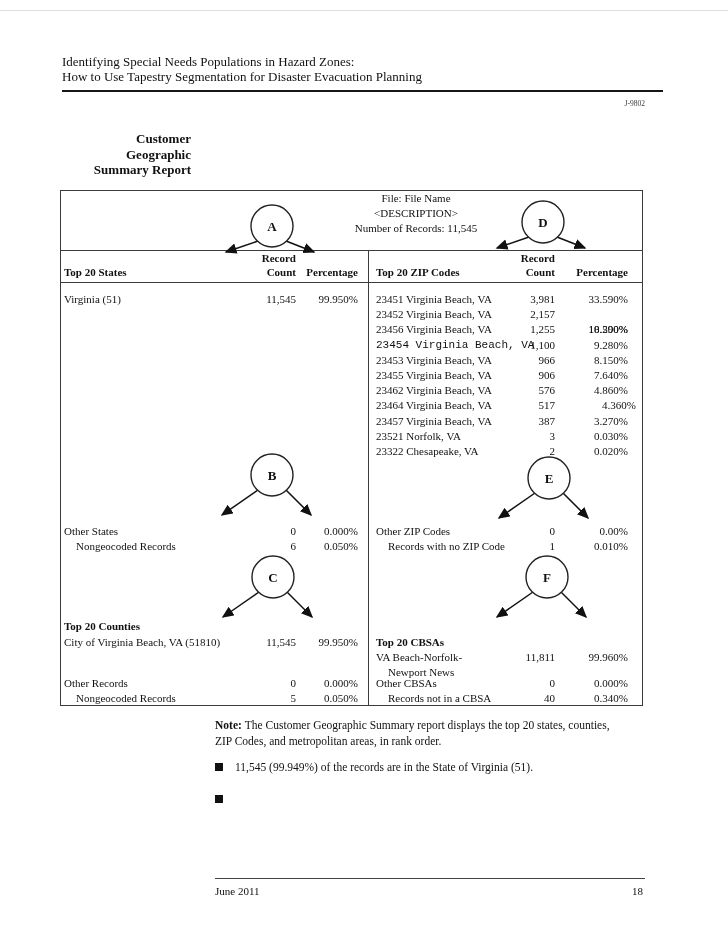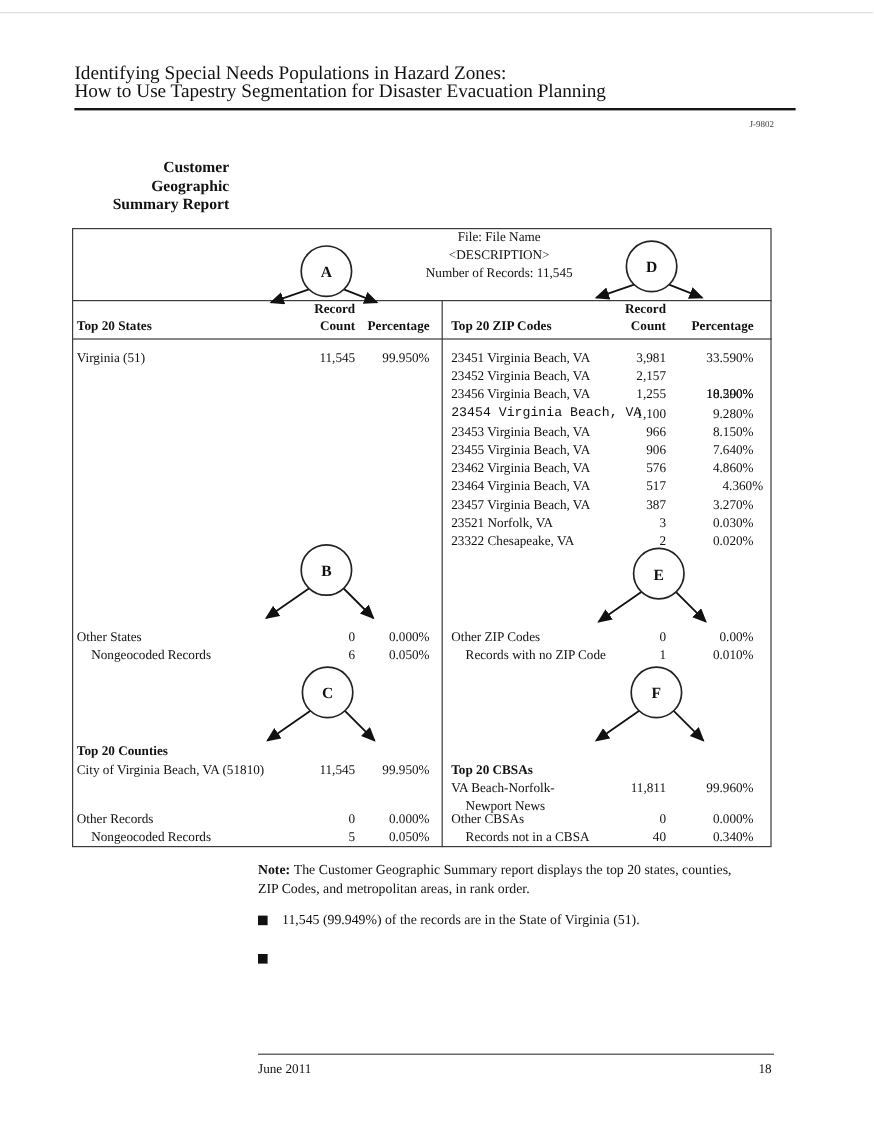--- a/index.html
+++ b/index.html
@@ -4,21 +4,21 @@
 <style>
   * { margin:0; padding:0; box-sizing:border-box; }
   html,body { background:#ffffff; }
   body { font-family:"Liberation Serif","DejaVu Serif",serif; color:#111; }
   #page { position:relative; width:728px; height:942px; background:#fff; overflow:hidden; }
   .abs { position:absolute; white-space:nowrap; }
   .bold { font-weight:700; }
 
   .top-faint-line { position:absolute; top:10px; left:0; width:728px; height:1px; background:#dedede; }
 
-  .run-hdr { font-size:16px; line-height:15.5px; }
+  .run-hdr { font-size:13px; line-height:15.5px; }
   .hdr-rule { position:absolute; left:62px; top:90px; width:601px; height:2px; background:#161616; }
   .doc-code { font-size:7.5px; color:#3a3a3a; }
 
   .report-title { text-align:right; font-weight:700; font-size:13px; line-height:15.5px; width:131px; }
 
   .table-box { position:absolute; left:60px; top:190px; width:583px; height:516px; border:1px solid #3b3b3b; }
   .vline { position:absolute; left:368px; top:250px; width:1px; height:456px; background:#3b3b3b; }
   .hline { position:absolute; left:60px; width:583px; height:1px; background:#3b3b3b; }
 
   .file-info { text-align:center; font-size:11px; line-height:15px; width:172px; }

